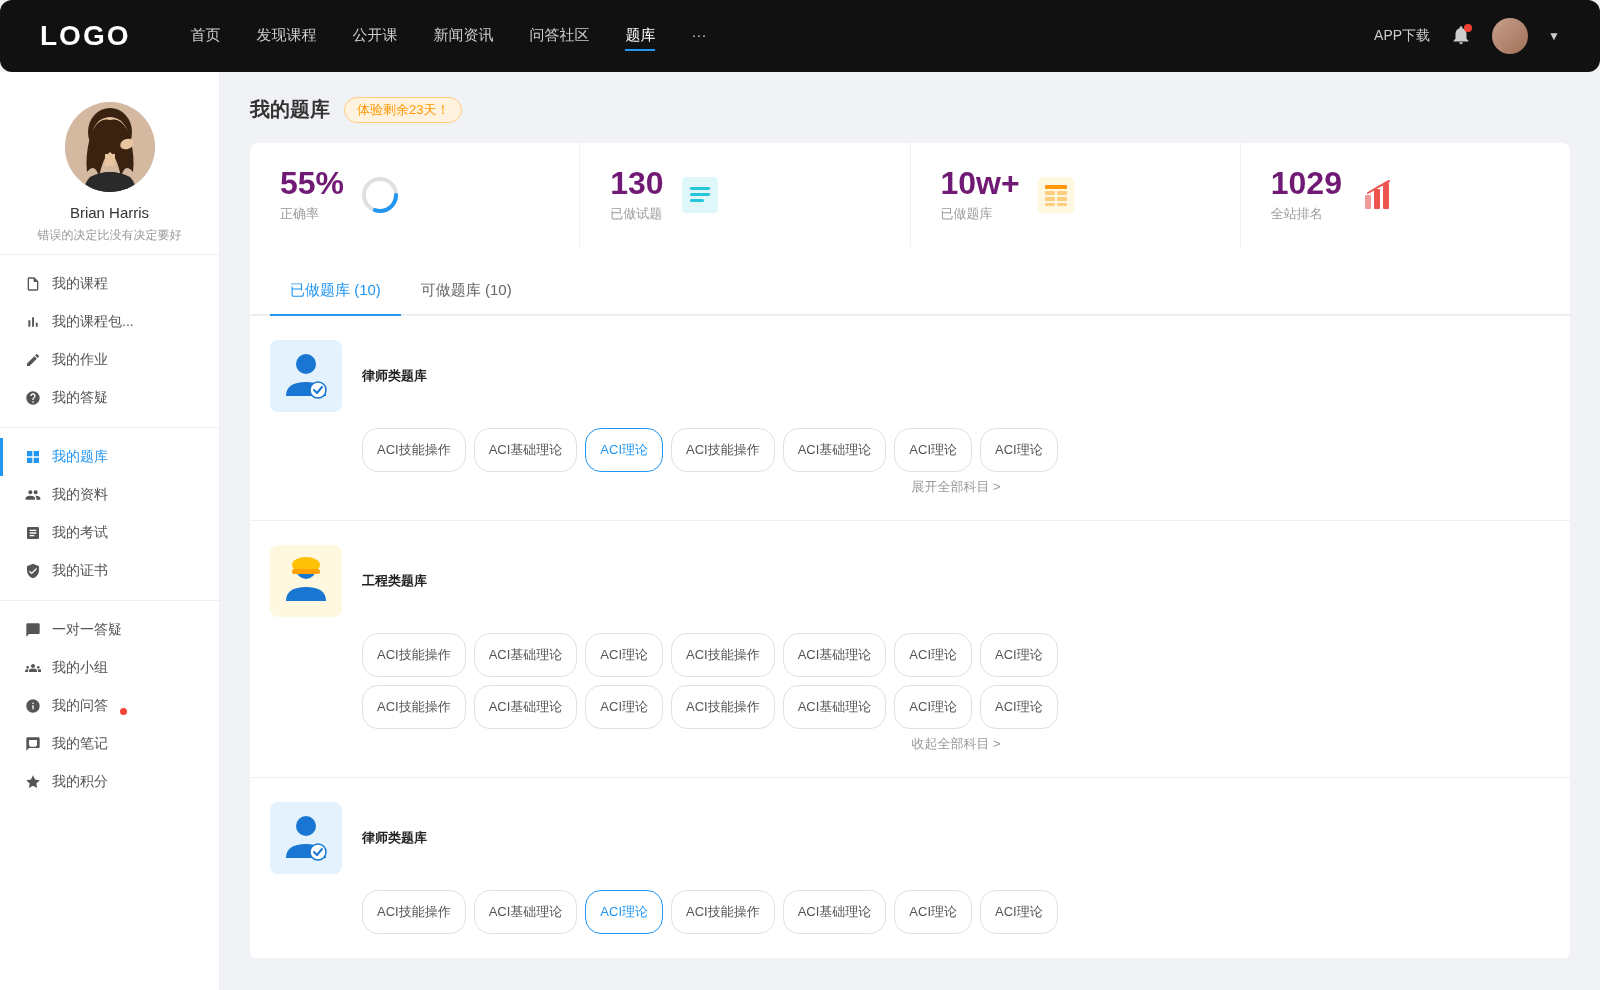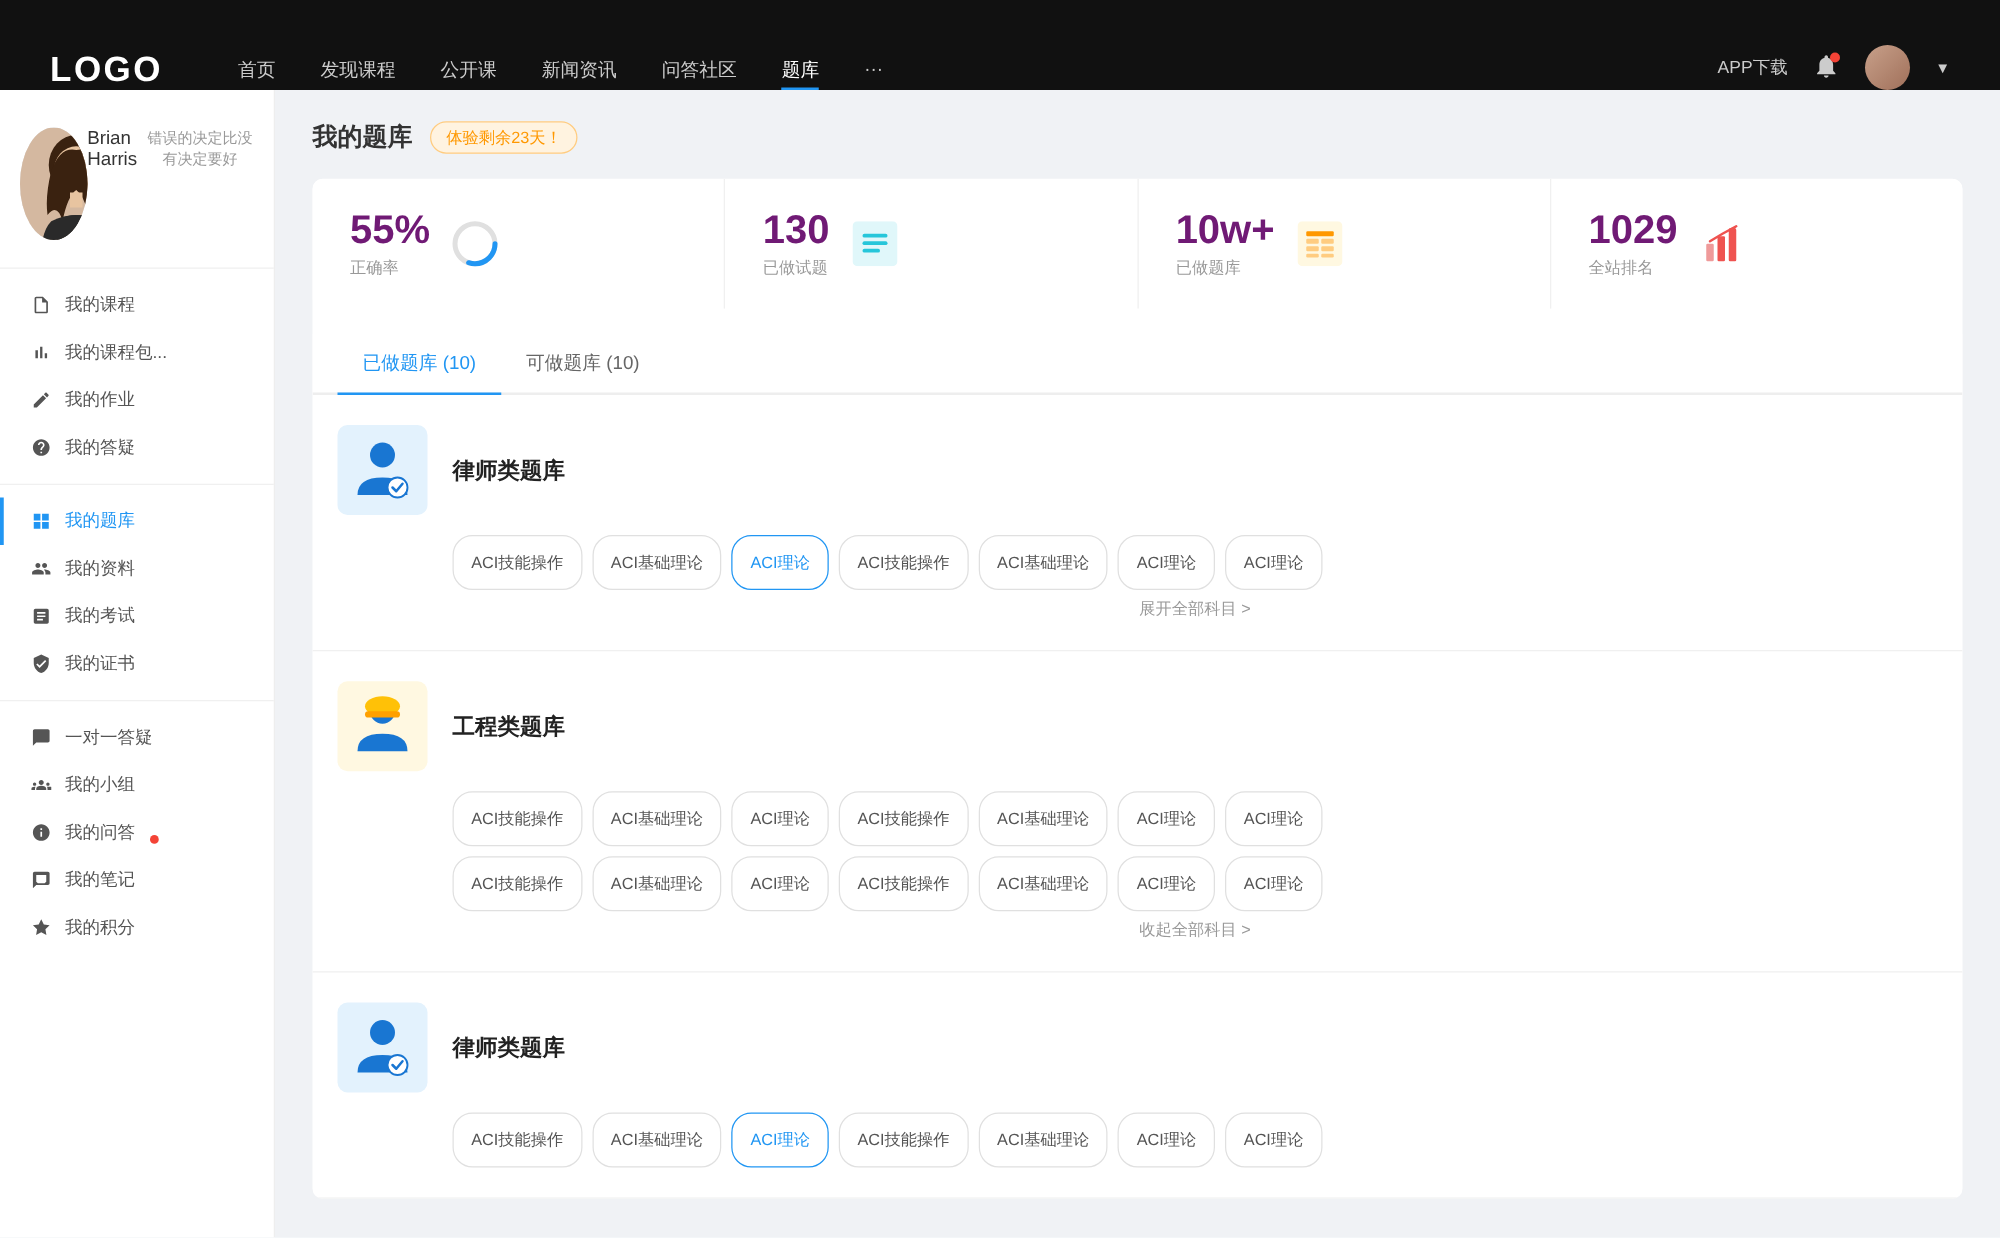--- a/index.html
+++ b/index.html
@@ -3,25 +3,26 @@
   <meta charset="utf-8">
   <style>
     * { box-sizing: border-box; margin: 0; padding: 0; }
     body { font-family: 'PingFang SC', 'Microsoft YaHei', sans-serif; background: #f0f2f5; color: #333; font-size: 14px; }
 
     
     .header {
       background: #111;
       height: 72px;
       display: flex;
-      align-items: flex-end;
+      align-items: center;
       padding: 0 40px;
       position: sticky;
       top: 0;
       z-index: 100;
+      border-radius: 12px;
     }
     .header-logo {
       color: white;
       font-size: 28px;
       font-weight: bold;
       letter-spacing: 2px;
       margin-right: 60px;
     }
     .header-nav {
       display: flex;
@@ -78,20 +79,22 @@
     
     .sidebar {
       width: 220px;
       background: white;
       padding: 30px 0 20px;
       flex-shrink: 0;
       border-right: 1px solid #eee;
     }
     .sidebar-profile {
       display: flex;
+      flex-direction: column;
+      align-items: center;
       margin-bottom: 8px;
       padding: 0 16px;
     }
     .sidebar-avatar {
       width: 90px; height: 90px;
       border-radius: 50%;
       background: #ddd;
       overflow: hidden;
       margin-bottom: 12px;
     }
@@ -255,21 +258,21 @@
     .bank-icon {
       width: 72px; height: 72px;
       border-radius: 8px;
       background: #e3f2fd;
       display: flex;
       align-items: center;
       justify-content: center;
       flex-shrink: 0;
     }
     .bank-title {
-      font-size: 18px;
+      font-size: 13px;
       font-weight: 600;
       color: #222;
     }
     .tags-row {
       display: flex;
       flex-wrap: wrap;
       gap: 8px;
       padding-left: 92px;
     }
     .tag {

